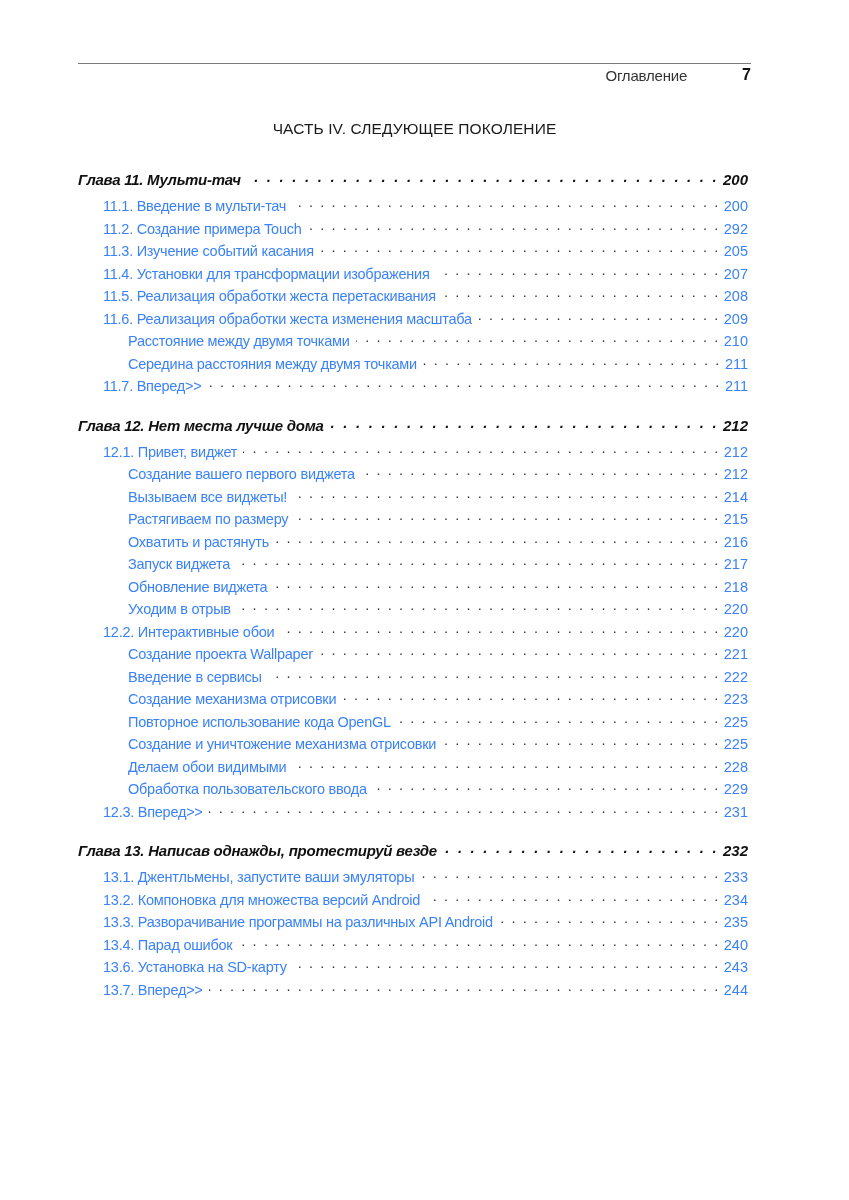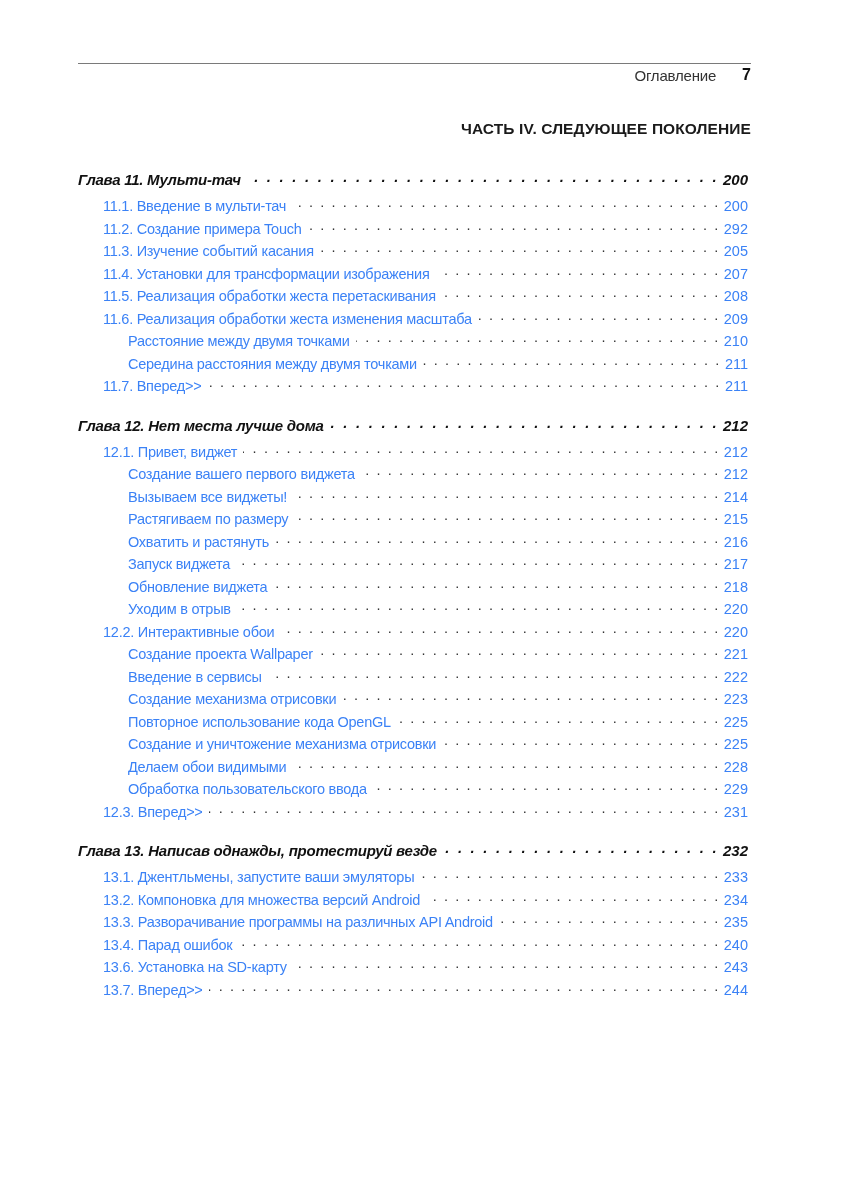--- a/index.html
+++ b/index.html
@@ -1,25 +1,25 @@
 <!DOCTYPE html>
 <html><head>
   <meta charset="utf-8">
   <style>
     html, body { margin: 0; padding: 0; background: #ffffff; }
     body { width: 849px; height: 1200px; position: relative; overflow: hidden;
            font-family: "Liberation Sans", "DejaVu Sans", sans-serif; color: #222; }
     .rule { position: absolute; left: 78px; top: 63px; width: 673px; height: 0;
             border-top: 1.5px solid #7a7a7a; }
     .running-head { position: absolute; right: 98px; top: 66px; font-size: 15px; color: #333;
-                    display: flex; align-items: center; }
+                    display: flex; align-items: center; gap: 29px; }
     .running-head .title { margin-right: 26px; letter-spacing: -0.2px; }
     .running-head .page { font-weight: bold; font-size: 16px; color: #111; }
-    .part-title { position: absolute; left: 78px; width: 673px; top: 120px; text-align: right;
-                  font-weight: bold; font-size: 15.5px; color: #1a1a1a; letter-spacing: 0.1px; }
+    .part-title { position: absolute; left: 78px; width: 673px; top: 120px; text-align: center;
+                  font-weight: normal; font-size: 15.5px; color: #1a1a1a; letter-spacing: 0.1px; }
     .toc { position: absolute; left: 78px; width: 670px; top: 171px; }
     .entry { display: flex; align-items: baseline; height: 22.5px; font-size: 14.5px; color: #3b82f6;
              white-space: nowrap; }
     .entry .label { flex: 0 0 auto; padding-right: 6px; letter-spacing: -0.25px; }
     .entry .leader { flex: 1 1 auto; overflow: hidden; position: relative; height: 14px;
                      align-self: baseline; }
     .entry .leader::before { content: ". . . . . . . . . . . . . . . . . . . . . . . . . . . . . . . . . . . . . . . . . . . . . . . . . . . . . . . . . . . . . . . . . . . . . . . . . . . . . . . . . . . . . . . . . . . . . . . . . . . . . . . . . . . . . . . . . . . . . . . . . . . . .";
                              position: absolute; right: 0; top: -3px; letter-spacing: 1.6px; color: #333; }
     .entry .pg { flex: 0 0 auto; padding-left: 4px; text-align: center; }
     .entry.chapter { font-weight: bold; font-size: 15px; color: #111; height: 26px; margin-top: 0; font-style: italic; }

